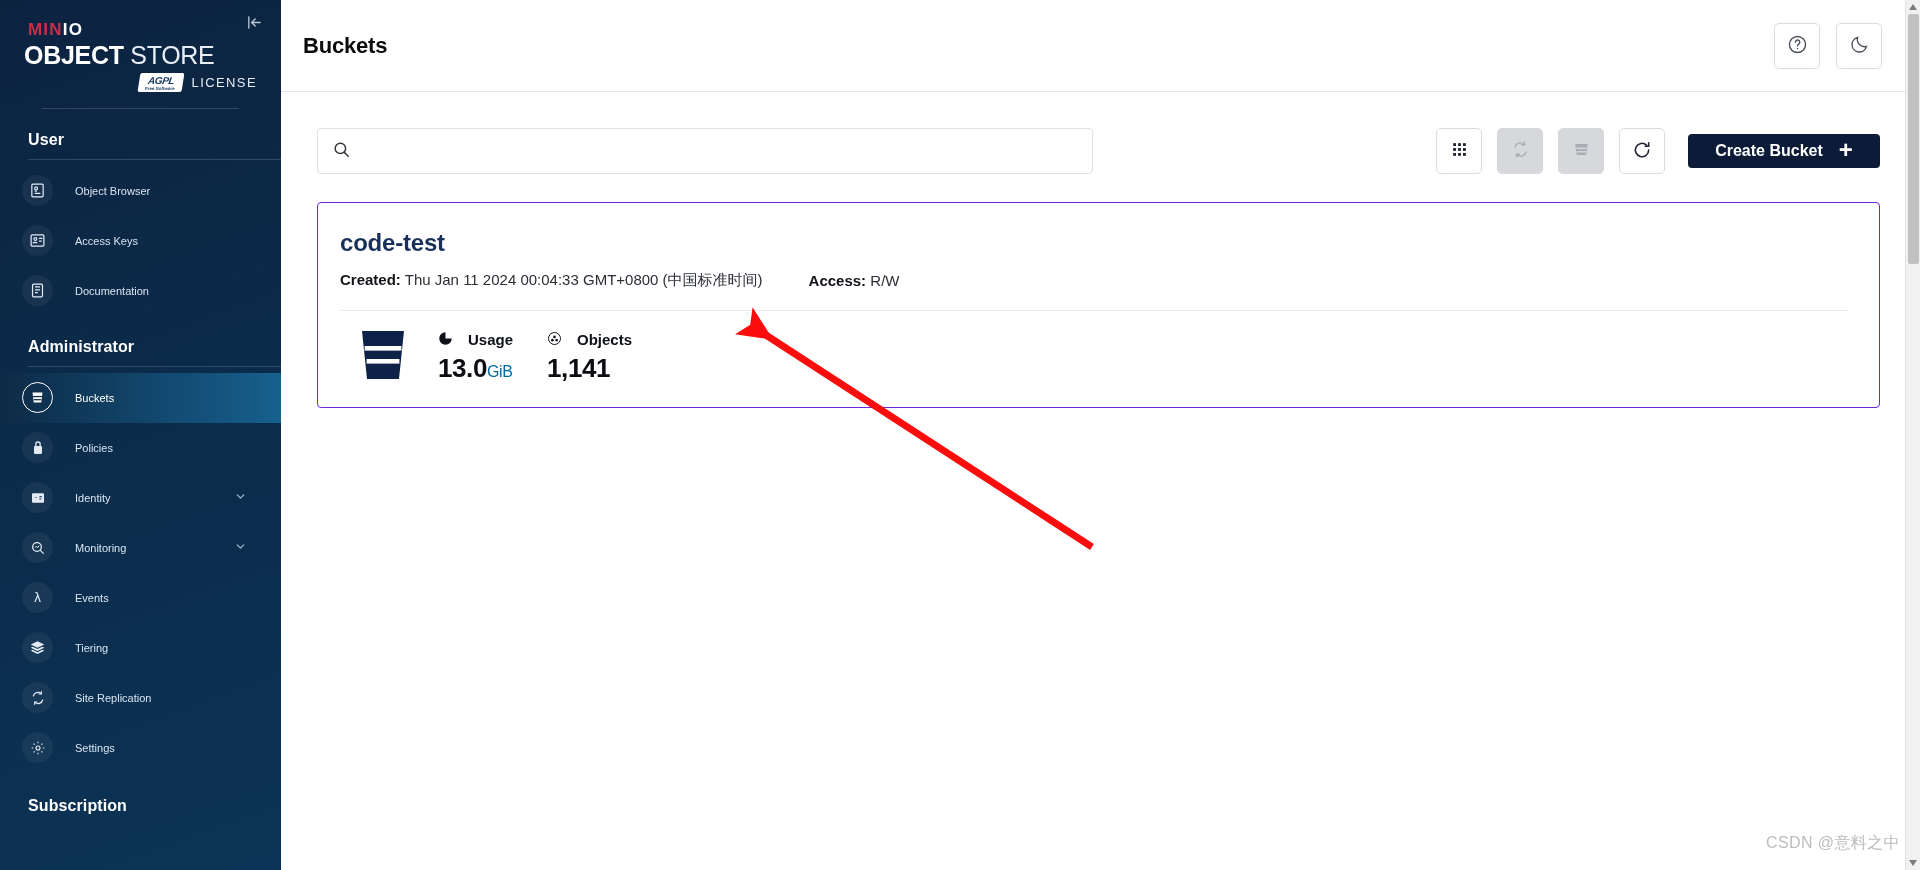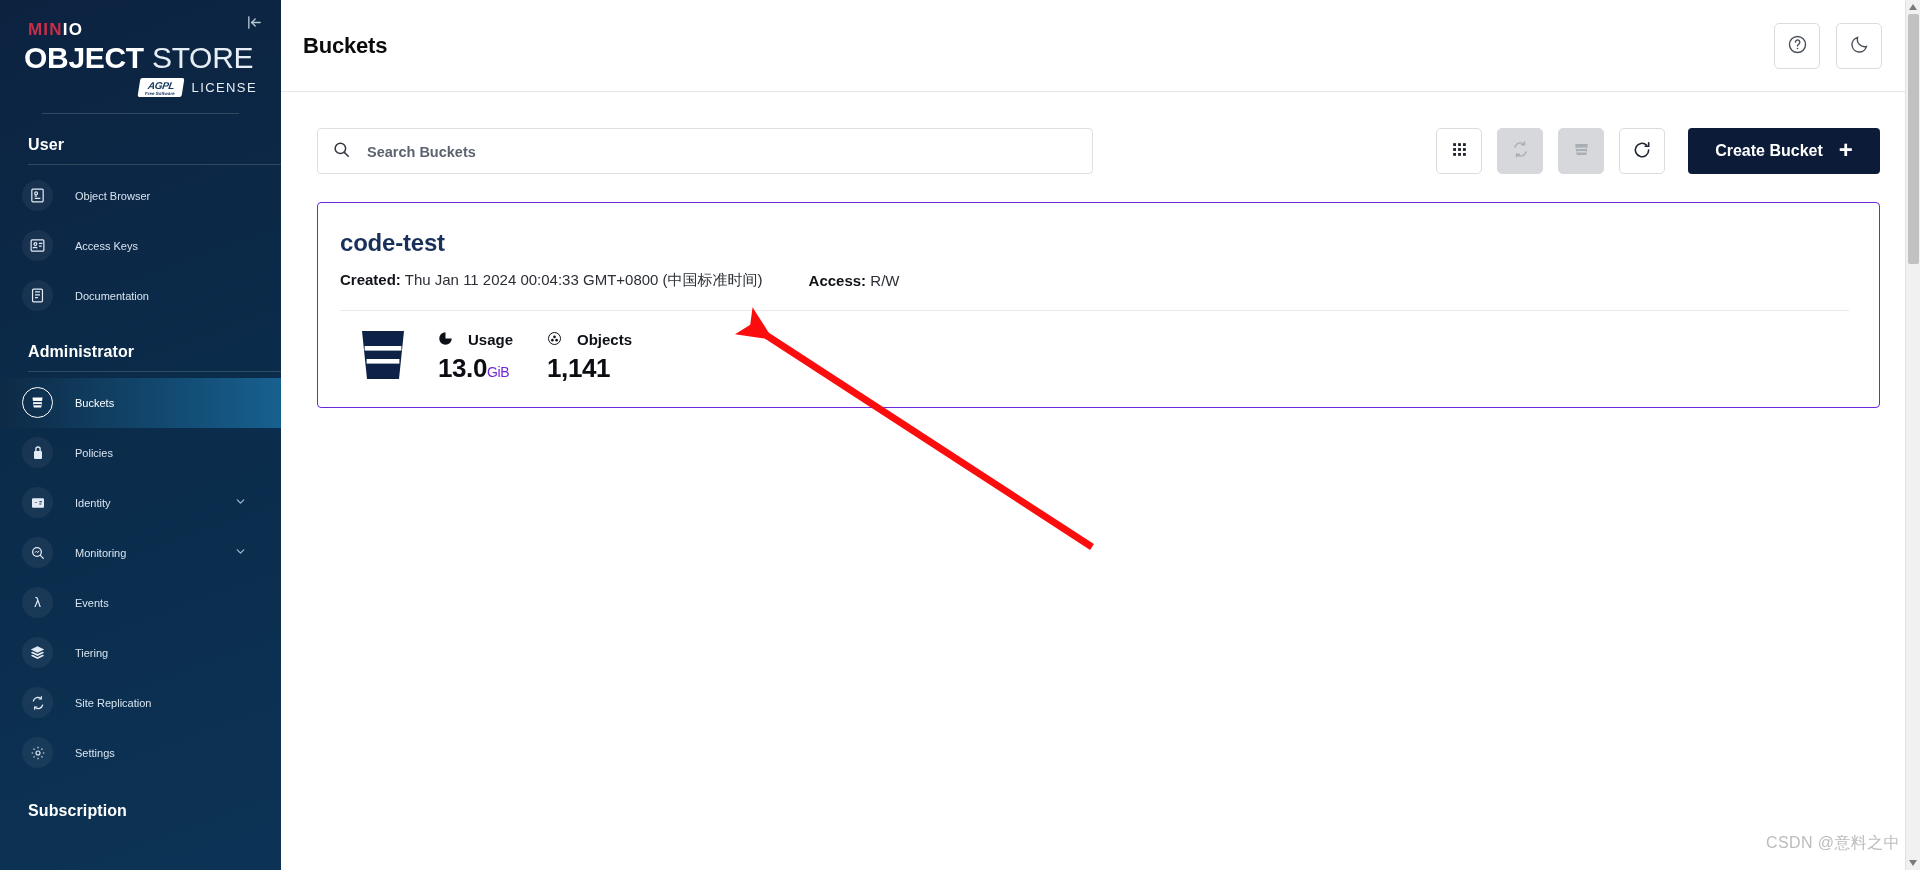--- a/index.html
+++ b/index.html
@@ -24,21 +24,21 @@
     font-size: 17px; cursor: pointer; line-height: 1;
   }
   .logo-minio {
     font-size: 17px; font-weight: bold; letter-spacing: 1.2px;
     margin-left: 8px; margin-top: 6px;
   }
   .logo-minio .m { color: #c72e49; }
   .logo-minio .io { color: #ffffff; }
   .logo-store {
     margin-left: 4px; margin-top: 1px;
-    font-size: 30px; letter-spacing: -0.3px; white-space: nowrap;
+    font-size: 25px; letter-spacing: -0.3px; white-space: nowrap;
   }
   .logo-store .obj { color: #fff; font-weight: bold; }
   .logo-store .sto { color: #e8eef5; font-weight: 400; }
   .logo-lic {
     display: flex; align-items: center; justify-content: flex-end;
     gap: 9px; margin-top: 3px; padding-right: 4px;
   }
   .agpl-badge {
     background: #fff; color: #1b3a63; font-weight: bold;
     font-size: 10px; font-style: italic; letter-spacing: -0.4px;
@@ -114,21 +114,21 @@
   .toolbar-right { margin-left: auto; display: flex; align-items: center; gap: 15px; }
   .tool-btn {
     width: 46px; height: 46px; border-radius: 5px; border: 1px solid #d9dce1;
     background: #fff; display: flex; align-items: center; justify-content: center;
     cursor: pointer; color: #1f2430;
   }
   .tool-btn.disabled {
     background: #d6d8db; border-color: #d6d8db; color: #a9adb4; cursor: default;
   }
   .create-btn {
-    height: 46px; min-width: 192px; background: #0b1b38; color: #fff;
+    height: 34px; min-width: 192px; background: #0b1b38; color: #fff;
     border: none; border-radius: 4px; font-size: 16px; font-weight: bold;
     display: flex; align-items: center; justify-content: center; gap: 16px;
     cursor: pointer; padding: 0 24px; font-family: "Liberation Sans", sans-serif;
     margin-left: 8px;
   }
   .create-btn .plus { font-size: 24px; font-weight: bold; line-height: 1; margin-top: -2px; }
 
   
   .bucket-card {
     border: 1px solid #6d28d9; border-radius: 4px; background: #fff;
@@ -145,21 +145,21 @@
   .card-rule { height: 1px; background: #e6e9ed; margin: 20px 0 0 0; }
 
   .stats-row { display: flex; align-items: center; padding-top: 18px; }
   .bucket-glyph { width: 46px; margin-right: 32px; margin-left: 20px; }
   .stat { margin-right: 34px; }
   .stat-head {
     display: flex; align-items: center; gap: 15px;
     font-size: 15px; font-weight: bold; color: #0d1016; margin-bottom: 4px;
   }
   .stat-value { font-size: 26px; font-weight: bold; color: #0b0d12; letter-spacing: -0.4px; }
-  .stat-unit { font-size: 14px; font-weight: normal; color: #6d28d9; }
+  .stat-unit { font-size: 16px; font-weight: normal; color: #0369a1; }
 
   
   .arrow-layer { position: absolute; inset: 0; pointer-events: none; }
   .watermark {
     position: absolute; right: 20px; bottom: 16px;
     color: #bcbcbc; font-size: 16px; letter-spacing: 0.4px;
     font-family: "Liberation Sans", sans-serif;
   }
   .scrollbar {
     position: absolute; top: 0; right: 0; width: 15px; height: 870px;
@@ -367,21 +367,20 @@
 
     <div class="content">
       <div class="toolbar">
         <div class="search-box">
           <span>
             <svg width="19" height="19" viewBox="0 0 24 24" fill="none" stroke="currentColor" stroke-width="1.9" stroke-linecap="round">
               <circle cx="10.6" cy="10.6" r="6.6"></circle>
                 <line x1="15.6" y1="15.6" x2="20.5" y2="20.5"></line>
             </svg>
           </span>
-          <input class="search-input" type="text" placeholder="Search Buckets" style="">
         </div>
 
         <div class="toolbar-right">
           <button class="tool-btn">
             <span>
               <svg width="19" height="19" viewBox="0 0 24 24" fill="currentColor">
                 <rect x="4" y="4" width="3.6" height="3.6"></rect>
                   <rect x="10.2" y="4" width="3.6" height="3.6"></rect>
                   <rect x="16.4" y="4" width="3.6" height="3.6"></rect>
                 <rect x="4" y="10.2" width="3.6" height="3.6"></rect>

